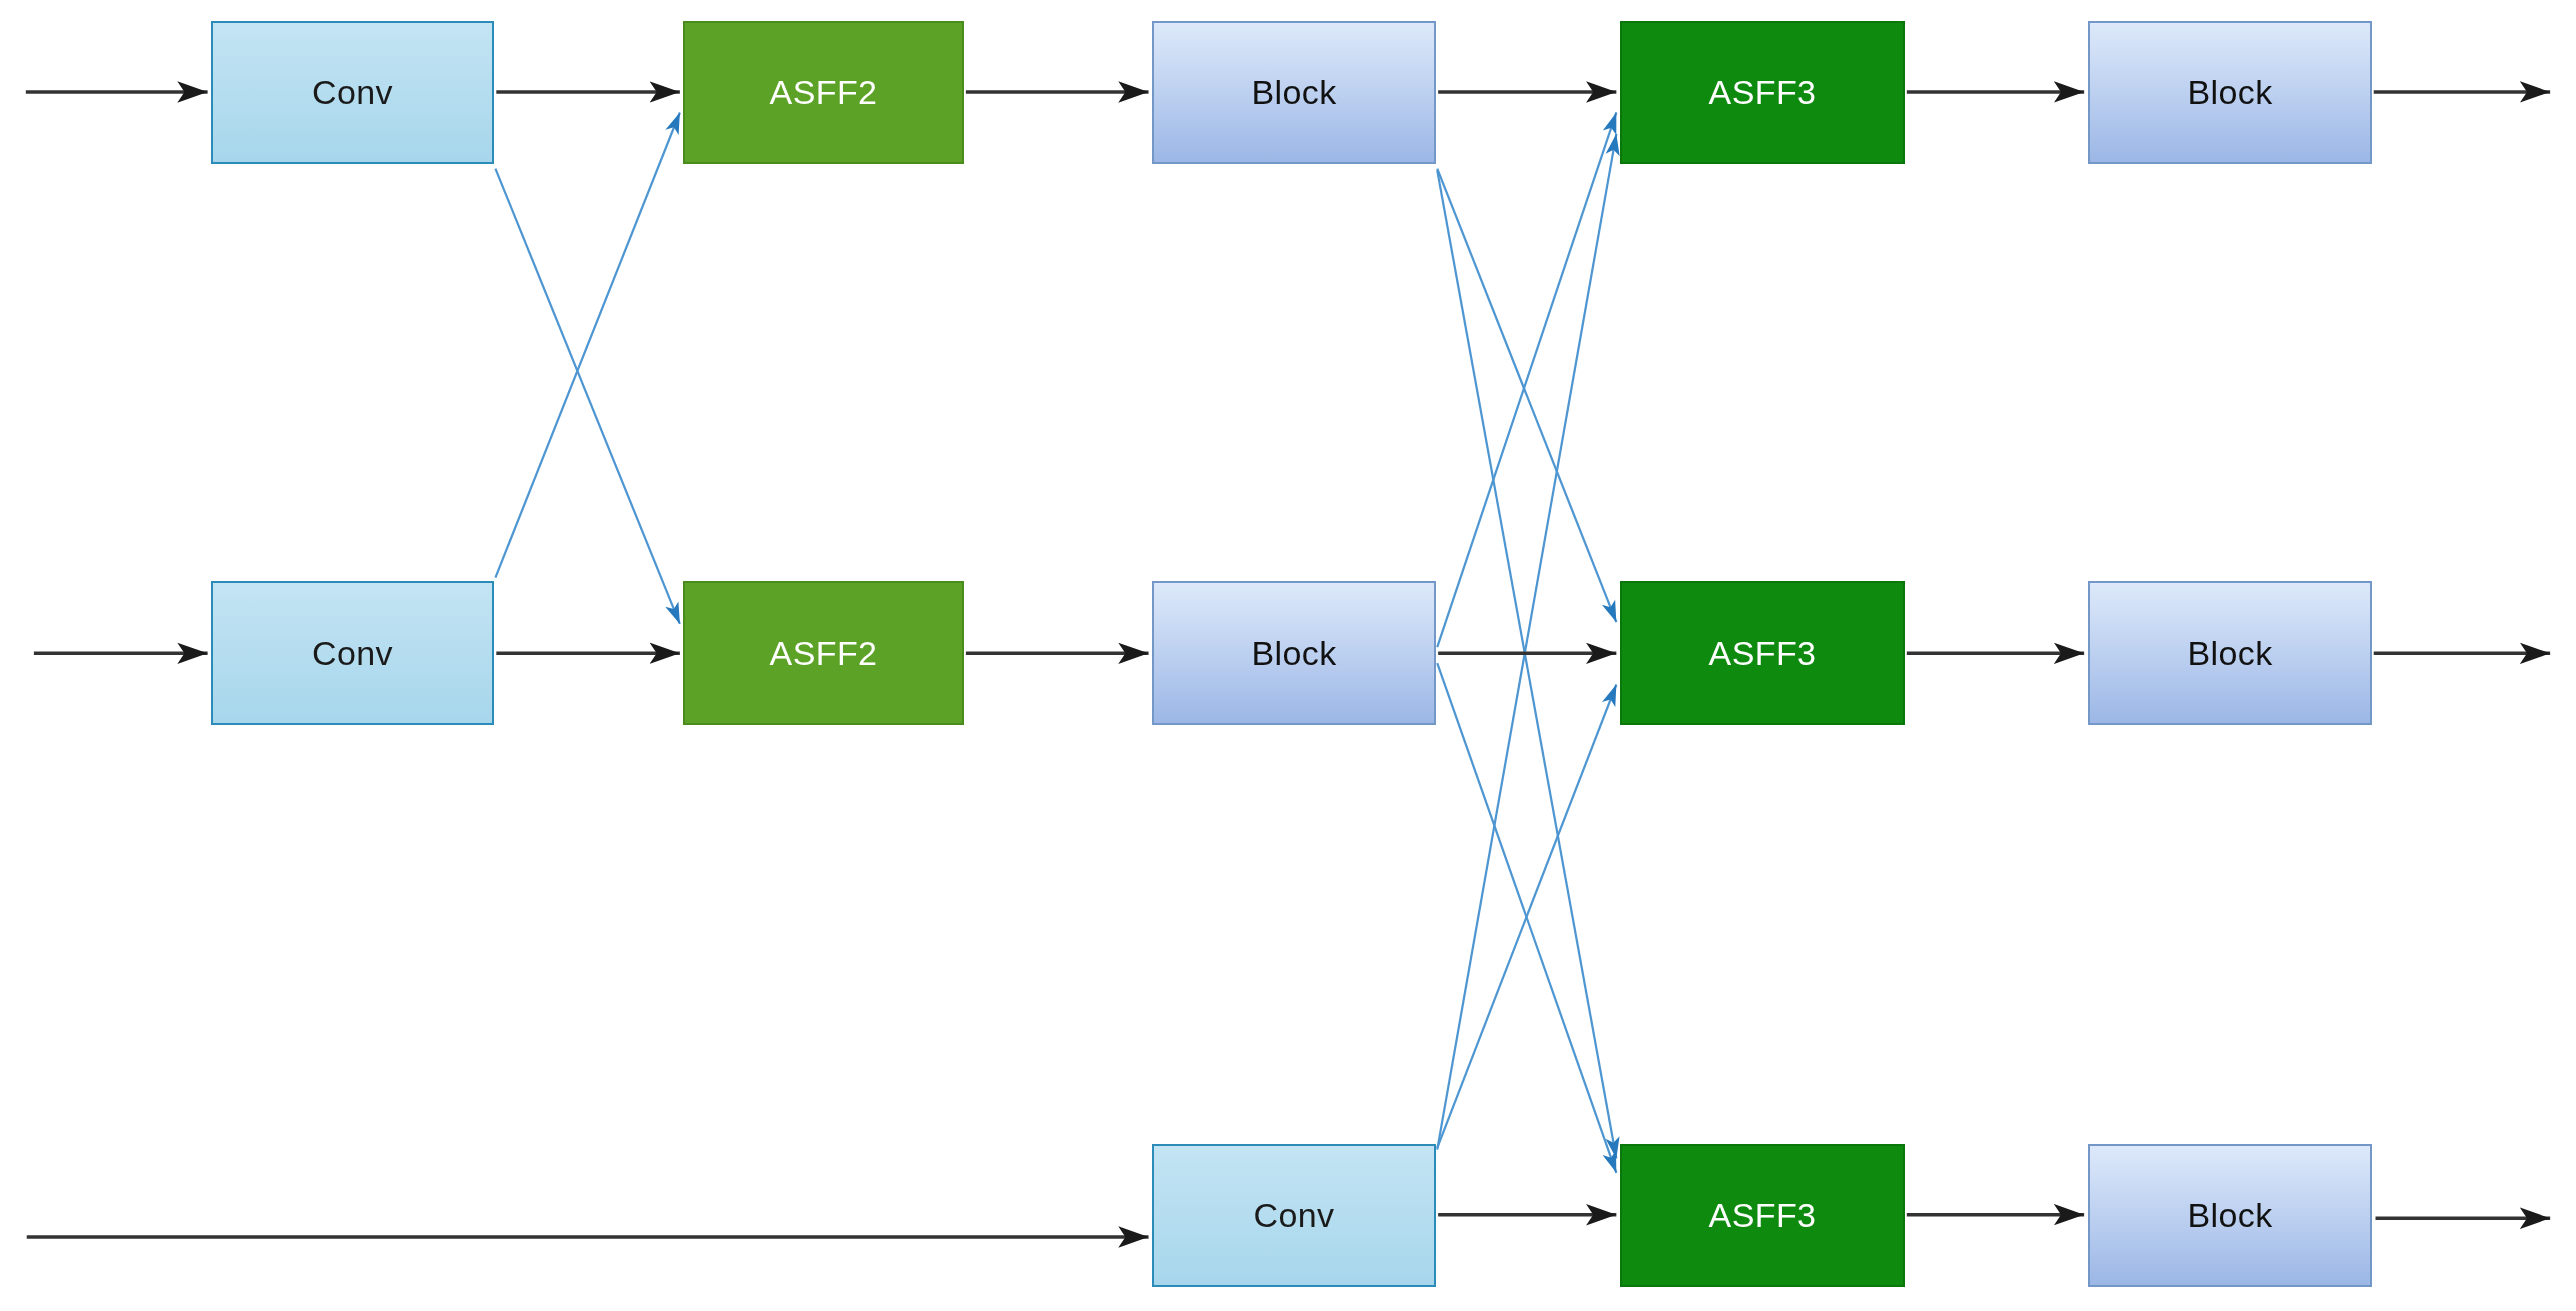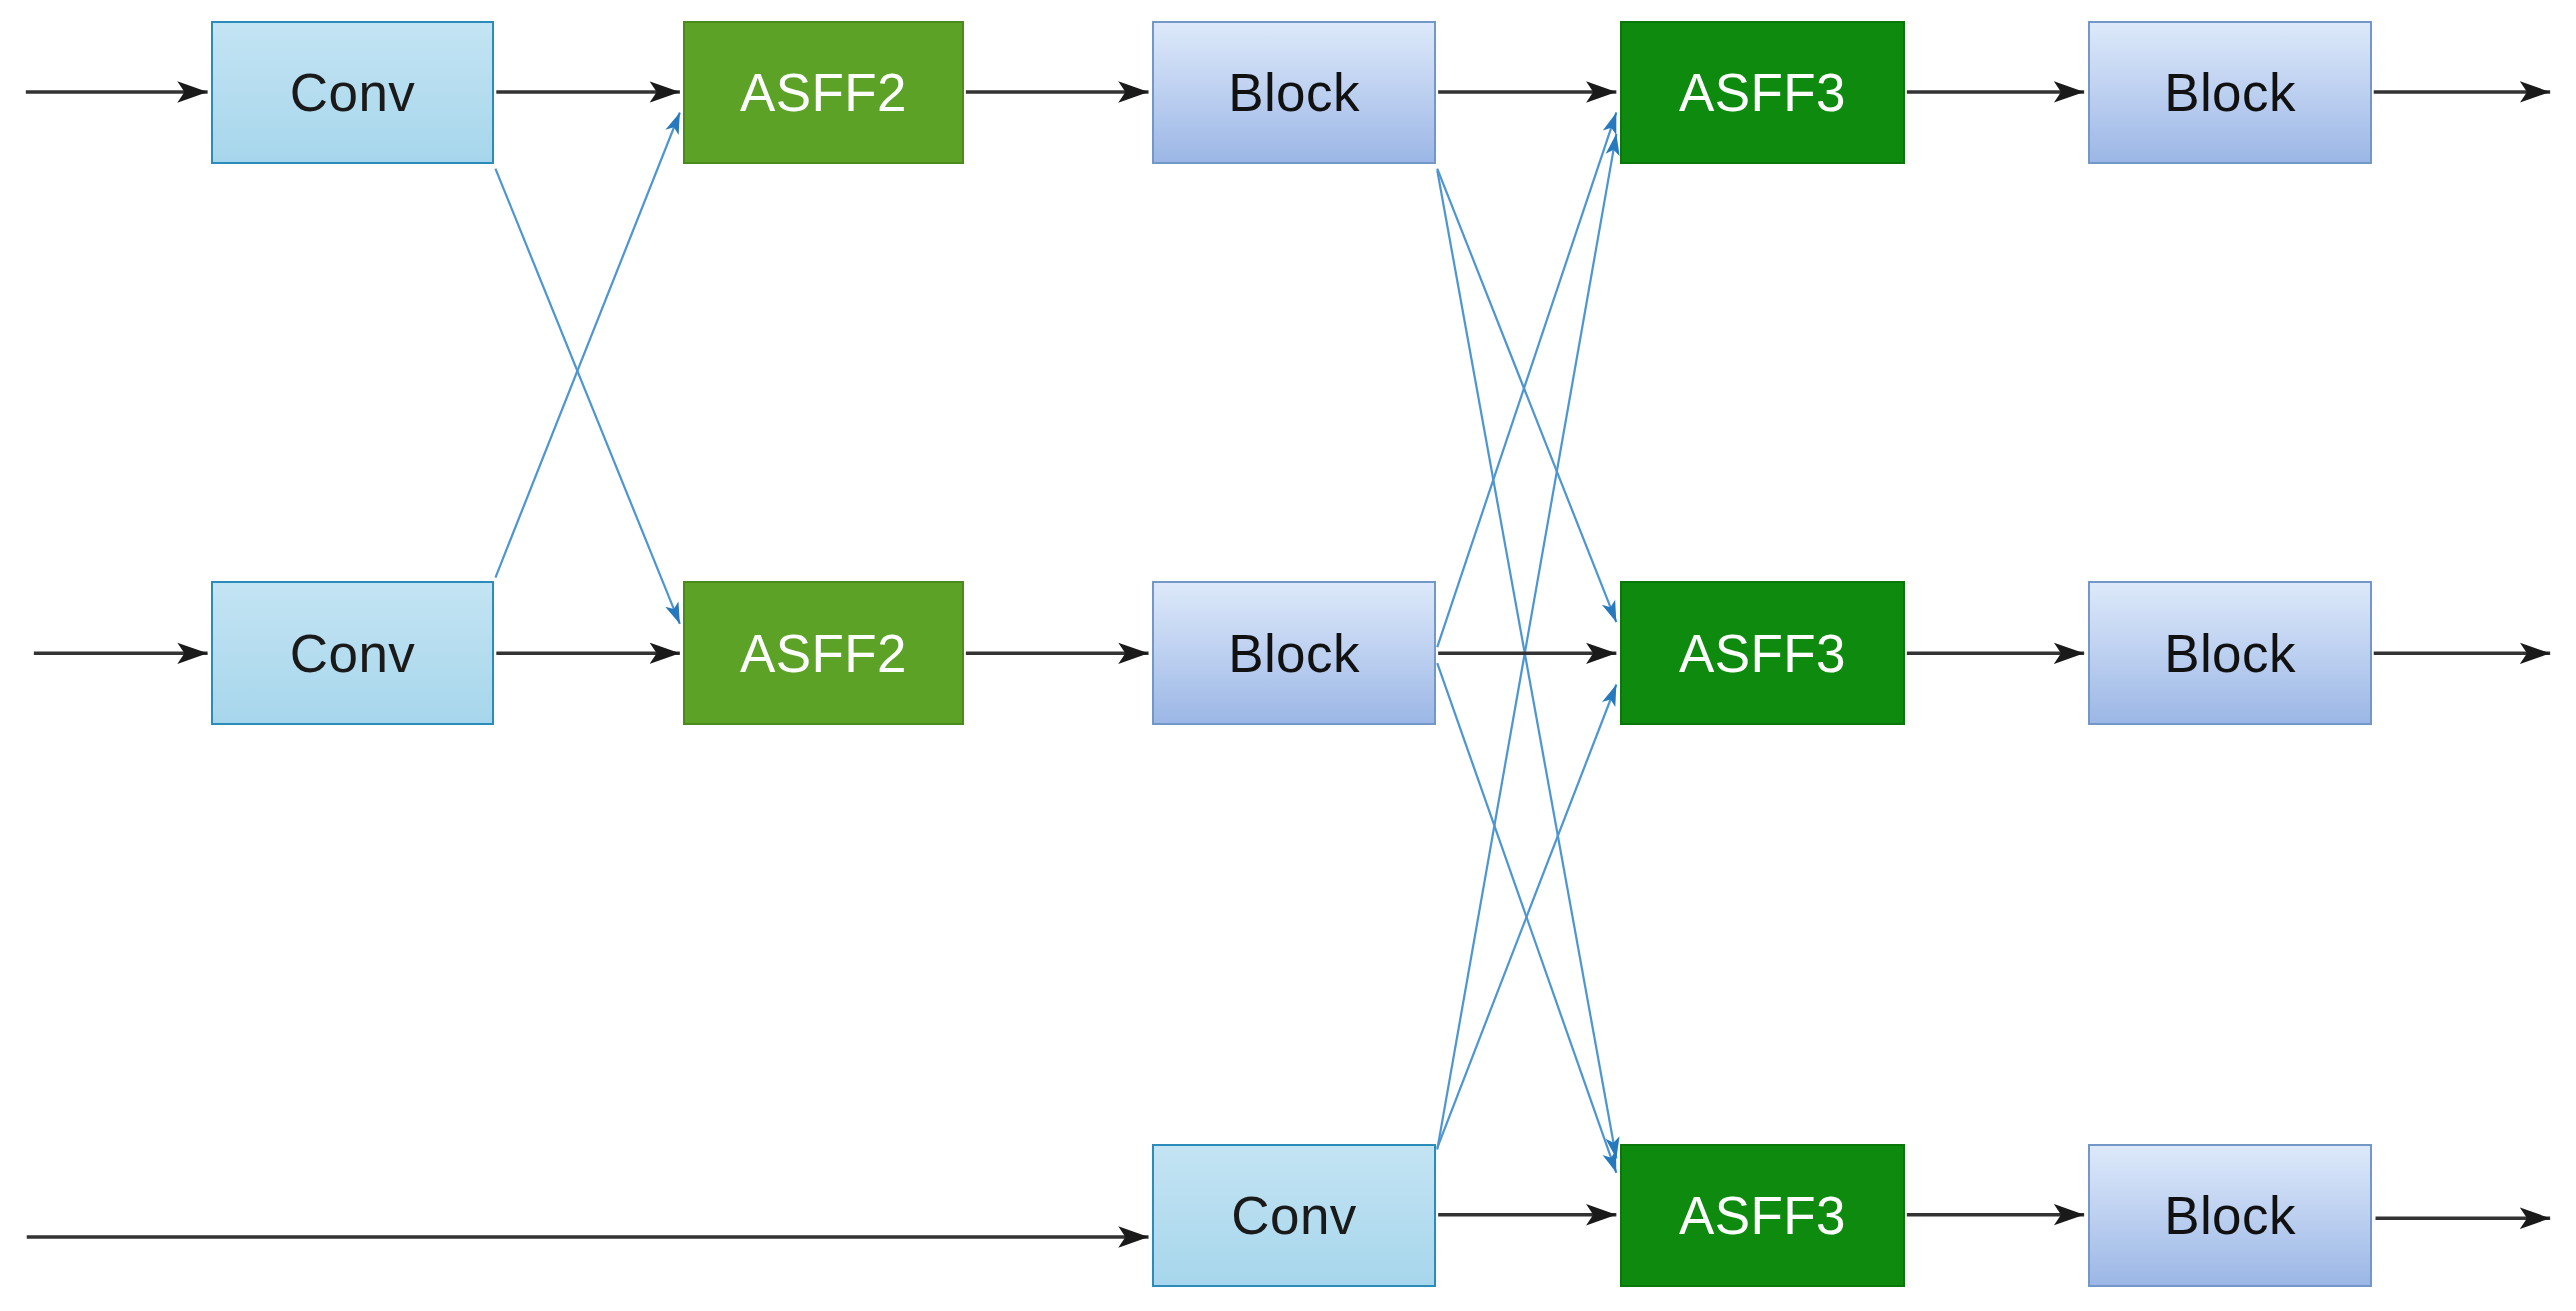--- a/index.html
+++ b/index.html
@@ -20,21 +20,21 @@
   .node {
     position: absolute;
     box-sizing: border-box;
     display: flex;
     align-items: center;
     justify-content: center;
     border-style: solid;
     border-width: 2.7px;
   }
   .node .label {
-    font-size: 53px;
+    font-size: 34px;
     letter-spacing: 0.4px;
     user-select: none;
     white-space: nowrap;
   }
 </style>
 </head>
 <body>
 
 <div class="canvas" style="background: rgb(255, 255, 255);">
   <svg class="edge-layer" width="2576" height="1312" viewBox="0 0 2891 1472" xmlns="http://www.w3.org/2000/svg">

